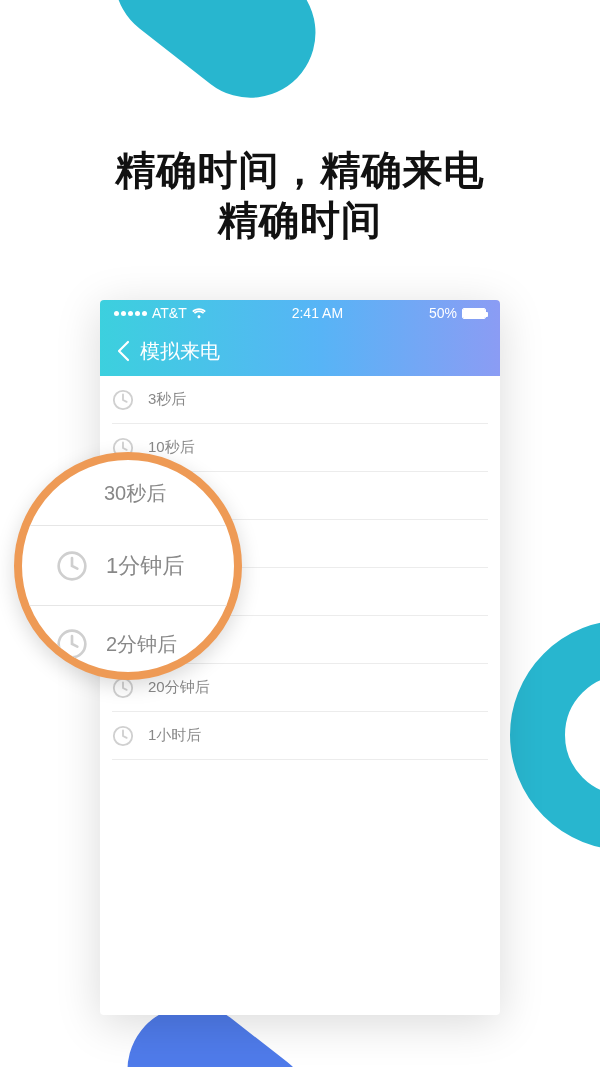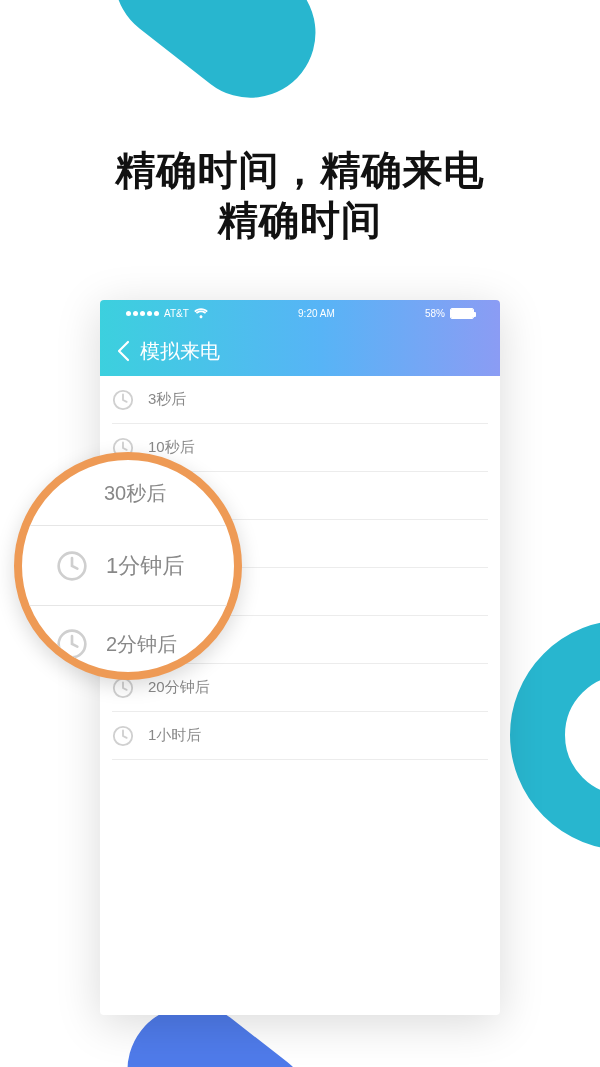--- a/index.html
+++ b/index.html
@@ -59,22 +59,22 @@
     overflow: hidden;
   }
 
   
   .phone-header {
     background: linear-gradient(90deg, #3cd0de 0%, #57b4f6 55%, #8b9cf4 100%);
     color: #fff;
   }
   .status-bar {
     display: flex; align-items: center; justify-content: space-between;
-    height: 26px; padding: 0 26px;
-    font-size: 10px; font-weight: 500;
+    height: 26px; padding: 0 14px;
+    font-size: 14px; font-weight: 500;
   }
   .status-left, .status-right { display: flex; align-items: center; gap: 5px; }
   .dots { display: flex; gap: 2px; }
   .dots i { width: 5px; height: 5px; border-radius: 50%; background: #fff; display: block; }
   .battery {
     display: inline-block; width: 24px; height: 11px;
     border: 1px solid #fff; border-radius: 2px; position: relative;
   }
   .battery::after {
     content: ""; position: absolute; right: -3px; top: 3px;
@@ -153,23 +153,23 @@
             <i></i>
             <i></i>
         </span>
         <span>AT&amp;T</span>
         <span>
           <svg width="14" height="11" viewBox="0 0 14 11">
             <path d="M7 10.2c.8 0 1.5-.7 1.5-1.5S7.8 7.2 7 7.2 5.5 7.9 5.5 8.7 6.2 10.2 7 10.2zM3 5.8C4 4.8 5.4 4.2 7 4.2s3 .6 4 1.6l1.2-1.2C10.8 3.2 9 2.4 7 2.4S3.2 3.2 1.8 4.6L3 5.8zM.2 3C2 1.2 4.4.2 7 .2s5 1 6.8 2.8L12.5 4.3C11 2.8 9.1 2 7 2S3 2.8 1.5 4.3L.2 3z" fill="#fff"></path>
           </svg>
         </span>
       </div>
-      <div>9:20 AM</div>
+      <div>2:41 AM</div>
       <div class="status-right">
-        <span>58%</span>
+        <span>50%</span>
         <span class="battery">
             <i></i>
           </span>
       </div>
     </div>
 
     <div class="nav-bar">
       <span>
         <svg width="14" height="22" viewBox="0 0 14 22">
           <path d="M12 2 3 11l9 9" stroke="#fff" stroke-width="2.2" fill="none" stroke-linecap="round" stroke-linejoin="round"></path>

